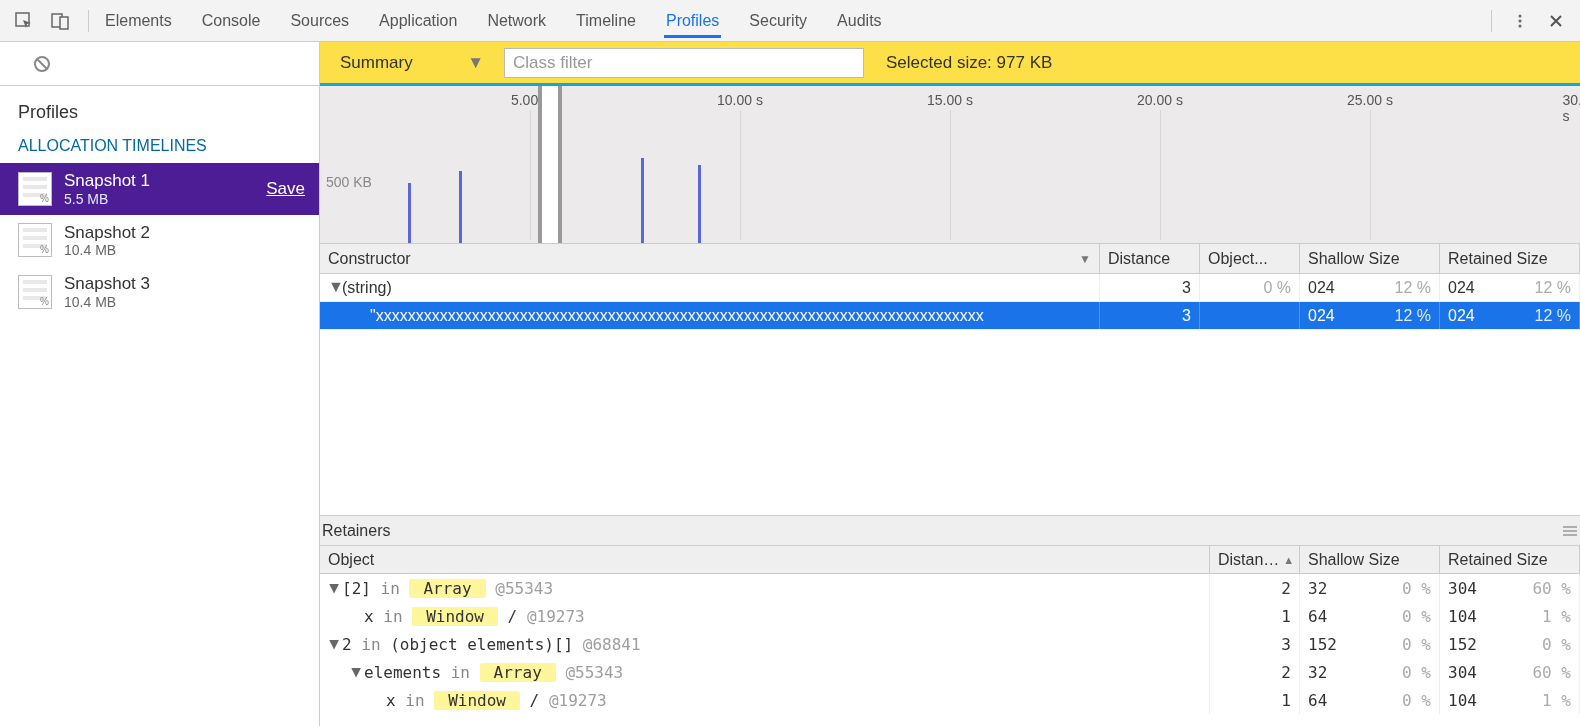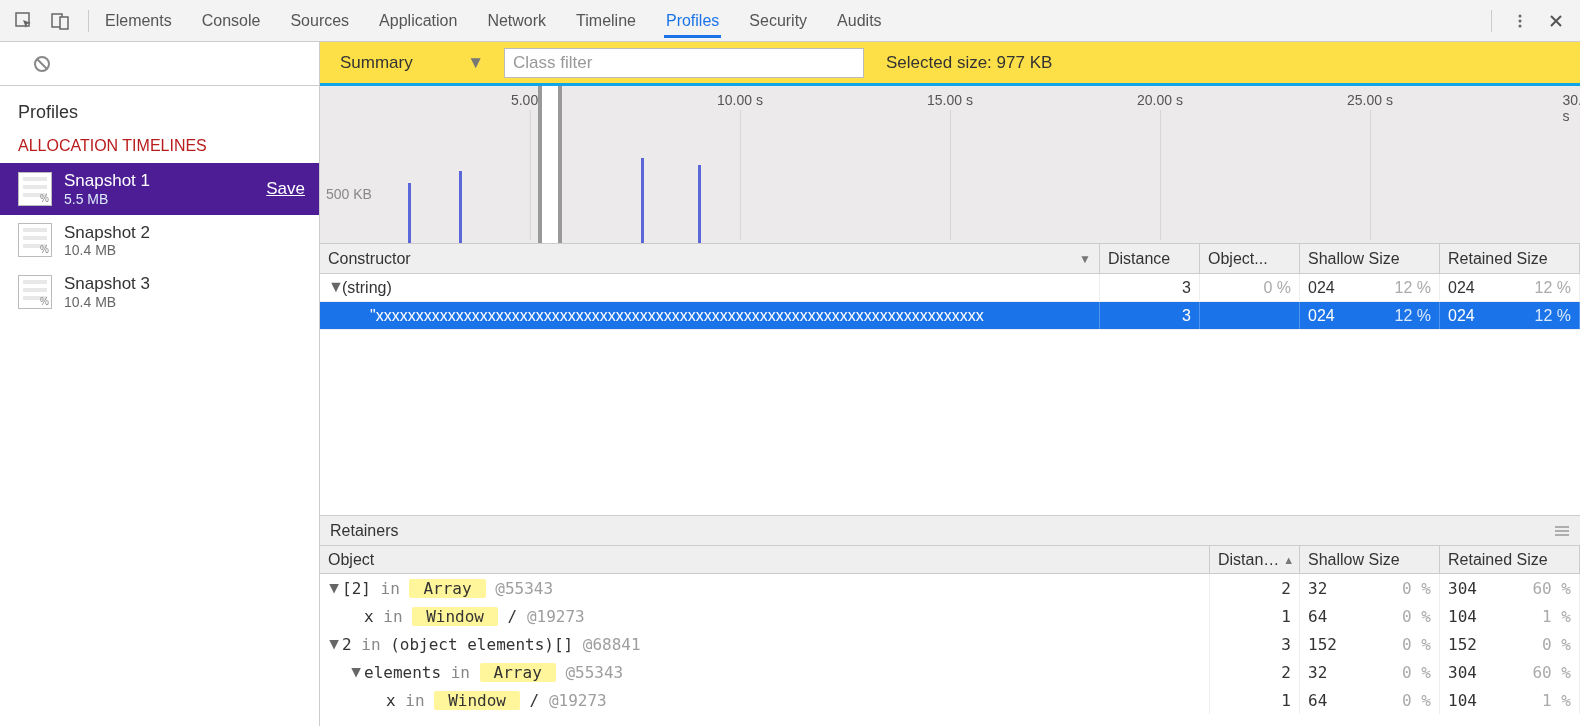--- a/index.html
+++ b/index.html
@@ -47,21 +47,21 @@
     width: 320px; border-right: 1px solid #ccc; display:flex; flex-direction:column;
     background:#fff;
   }
   .sidebar-tools {
     height: 44px; display:flex; align-items:center; gap:18px; padding: 0 14px;
     border-bottom: 1px solid #ccc;
   }
   .record-dot { width:16px; height:16px; border-radius:50%; background:#5a5a5a; }
   .clear-ic { color:#888; }
   .sidebar-section-title { padding: 16px 18px 10px; font-size:18px; color:#333; }
-  .sidebar-subheading { padding: 4px 18px 8px; font-size:16px; color:#b91c1c; }
+  .sidebar-subheading { padding: 4px 18px 8px; font-size:16px; color:#0369a1; }
   .snap-item {
     display:flex; align-items:center; padding: 8px 14px 8px 18px; gap: 12px;
     cursor: pointer;
   }
   .snap-item .thumb {
     width:34px; height:34px; background:#fff; border:1px solid #bbb; position:relative;
   }
   .snap-item .thumb::before {
     content:""; position:absolute; inset:4px; background:
       repeating-linear-gradient(to bottom, #e8e8e8 0 4px, #fff 4px 8px);
@@ -94,21 +94,21 @@
   .selected-size { margin-left:10px; font-size:17px; color:#333; }
   
   .timeline {
     height:158px; border-bottom:1px solid #ccc; background:#eceaea; position:relative; overflow:hidden;
   }
   .timeline .ticks { position:absolute; top:6px; left:0; right:0; font-size:14px; color:#555; }
   .timeline .tick { position:absolute; transform:translateX(-50%); }
   .timeline .tick::after {
     content:""; position:absolute; top:18px; left:50%; width:1px; height:130px; background:#d6d6d6;
   }
-  .timeline .ylabel { position:absolute; left:6px; top:100px; color:#888; font-size:14px; }
+  .timeline .ylabel { position:absolute; left:6px; top:88px; color:#888; font-size:14px; }
   .timeline .bar { position:absolute; bottom:0; width:3px; background:#5b67d8; }
   .timeline .sel { position:absolute; top:0; bottom:0; background:#fff; border-left:4px solid #999; border-right:4px solid #999; }
   
   .grid {
     flex:1; display:flex; flex-direction:column; min-height:0; border-bottom:1px solid #ccc;
   }
   .grid-head, .grid-row {
     display:grid; grid-template-columns: 1fr 100px 100px 140px 140px;
     font-size:16px;
   }
@@ -128,21 +128,21 @@
   .pct { color:#aaa; margin-left:auto; }
   .grid-row.sel .pct { color:#dbe9fb; }
   .tree-toggle { display:inline-block; width:12px; text-align:center; transform:translateY(-1px); margin-right:2px; color:#666; }
   .grid-row.sel .tree-toggle { color:#fff; }
   .constructor-text { overflow:hidden; text-overflow:clip; }
   
   .retainers {
     display:flex; flex-direction:column; height:210px;
   }
   .ret-title {
-    height:30px; background:#efefef; border-bottom:1px solid #ccc; display:flex; align-items:center; padding:0 10px; font-size:16px;
+    height:30px; background:#efefef; border-bottom:1px solid #ccc; display:flex; align-items:center; padding:0 2px; font-size:16px;
   }
   .ret-title .drawer-icon { margin-left:auto; color:#999; }
   .ret-head, .ret-row {
     display:grid; grid-template-columns: 1fr 90px 140px 140px;
     font-size:16px;
   }
   .ret-head { background:#efefef; border-bottom:1px solid #ccc; height:28px;text-align:center; }
   .ret-head .hcell { padding:0 8px; border-right:1px solid #ccc; display:flex; align-items:center; height:100%; white-space:nowrap; }
   .ret-body { flex:1; overflow:auto; font-family: ui-monospace, Menlo, Consolas, monospace; font-size:16px; }
   .ret-row { height:28px; align-items:center; }

